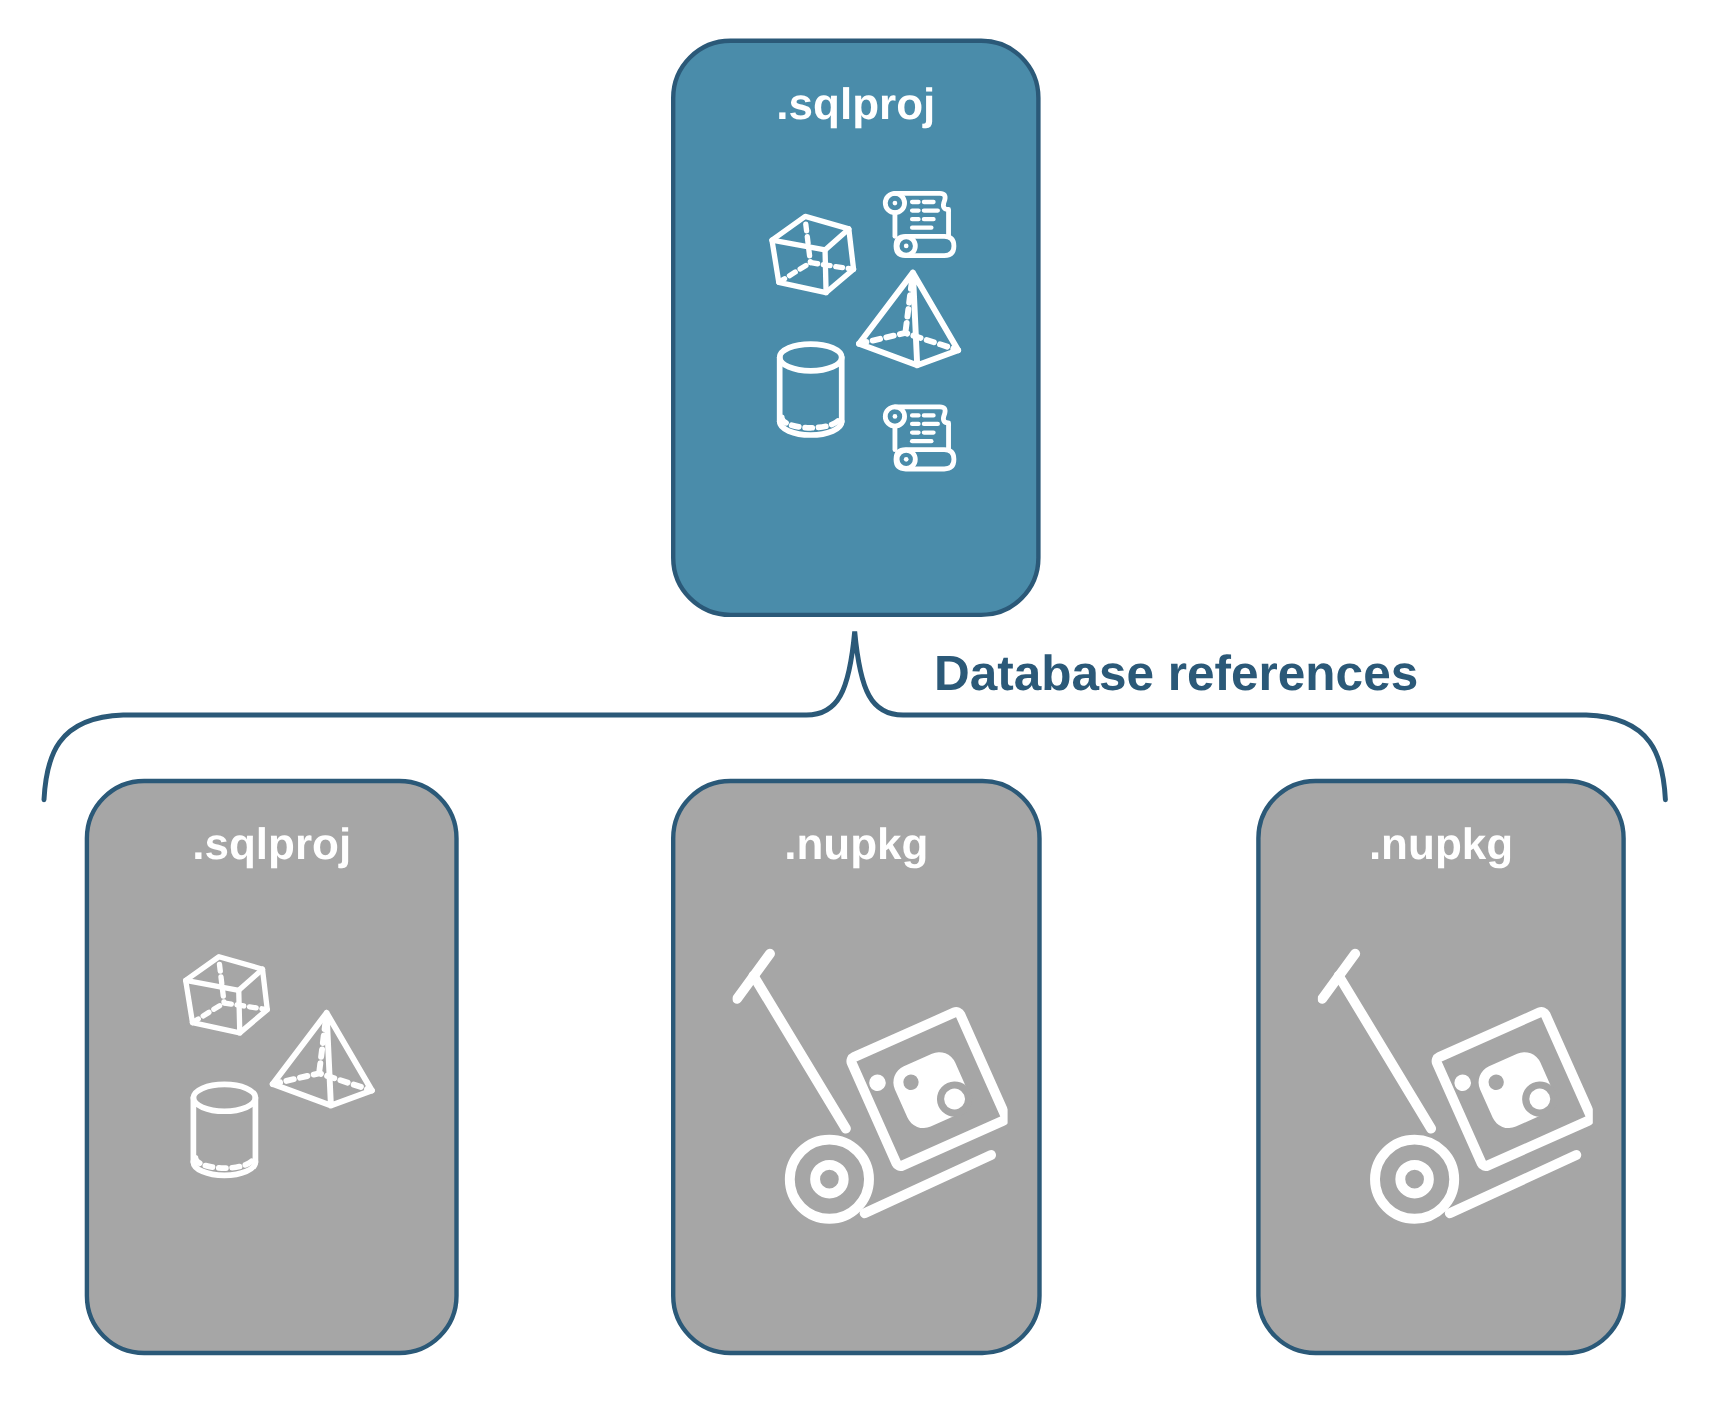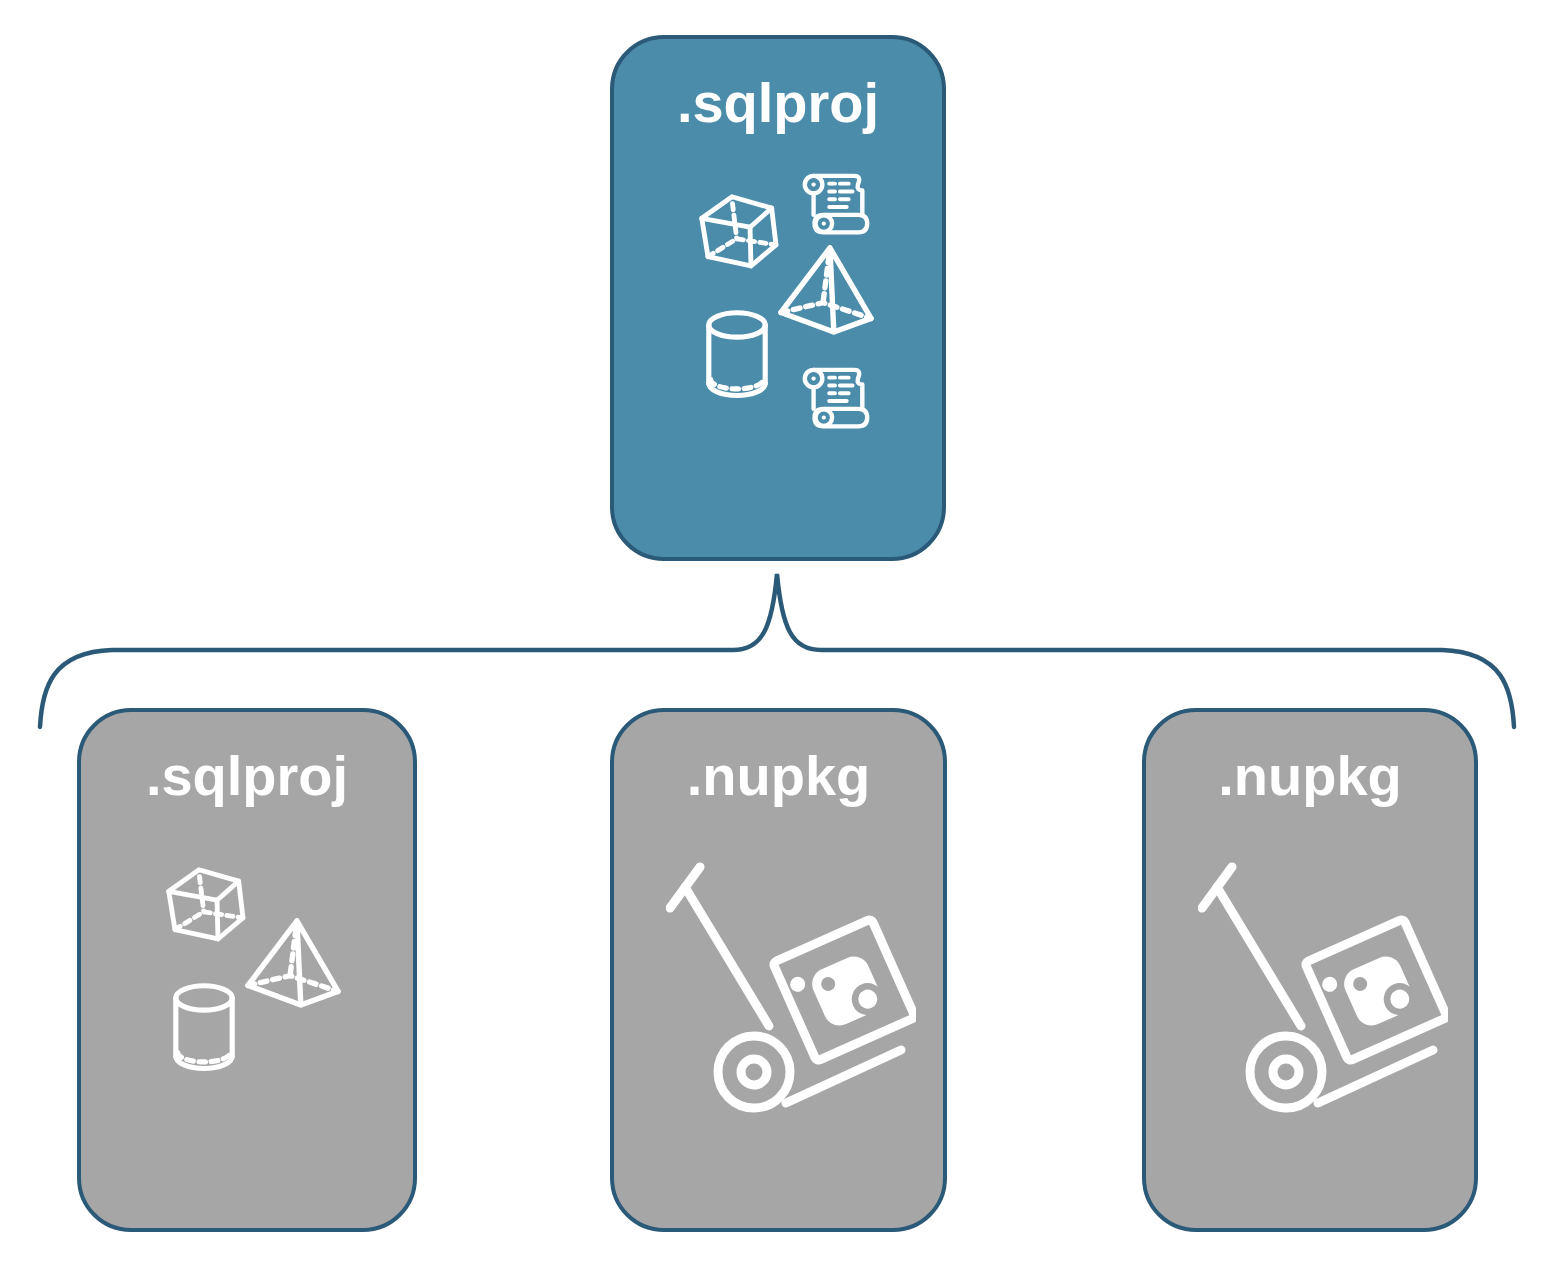--- a/index.html
+++ b/index.html
@@ -11,21 +11,21 @@
     position:absolute;box-sizing:border-box;width:336px;height:526px;
     border:4px solid var(--stroke,#20506f);border-radius:54px;
   }
   .card.primary{background:var(--primary-fill,#4a8caa);}
   .card.neutral{background:var(--neutral-fill,#a6a6a6);top:708px;height:524px;}
   #node-root{left:610px;top:35px;}
   #node-child-0{left:77px;width:340px;}
   #node-child-1{left:610px;width:337px;}
   #node-child-2{left:1142px;}
   .card-title{
-    margin-top:36px;text-align:center;font-size:56px;font-weight:bold;
+    margin-top:36px;text-align:center;font-size:40px;font-weight:bold;
     color:#ffffff;letter-spacing:0;line-height:1;
   }
   .icon{position:absolute;color:var(--icon-color,#ffffff);display:block;}
   
   .icon-cube{left:82px;top:152px;width:88px;height:88px;}
   .icon-pyramid{left:163px;top:203px;width:98px;height:94px;}
   .icon-cylinder{left:90px;top:270px;width:66px;height:94px;}
   .icon-scroll-a{left:183px;top:130px;width:78px;height:78px;}
   .icon-scroll-b{left:183px;top:324px;width:78px;height:78px;}
   .icon-dolly{left:52px;top:150px;width:250px;height:260px;}
@@ -119,20 +119,21 @@
         <use href="#i-cylinder"></use>
       </svg>
     <svg class="icon icon-scroll-b">
         <use href="#i-scroll"></use>
       </svg>
   </div>
 
   <svg id="brace" viewBox="0 0 1566 180">
     <path d="M40 167 C42 128 52 92 112 90 L733 90 C762 90 772 68 777 14 C782 68 792 90 821 90 L1442 90 C1502 92 1512 128 1514 167"></path>
   </svg>
+  <div id="connector-label">Database references</div>
 
   <div id="node-child-0" class="card neutral">
     <div class="card-title">.sqlproj</div>
     <svg class="icon icon-cube">
         <use href="#i-cube"></use>
       </svg>
     <svg class="icon icon-pyramid">
         <use href="#i-pyramid"></use>
       </svg>
     <svg class="icon icon-cylinder">

